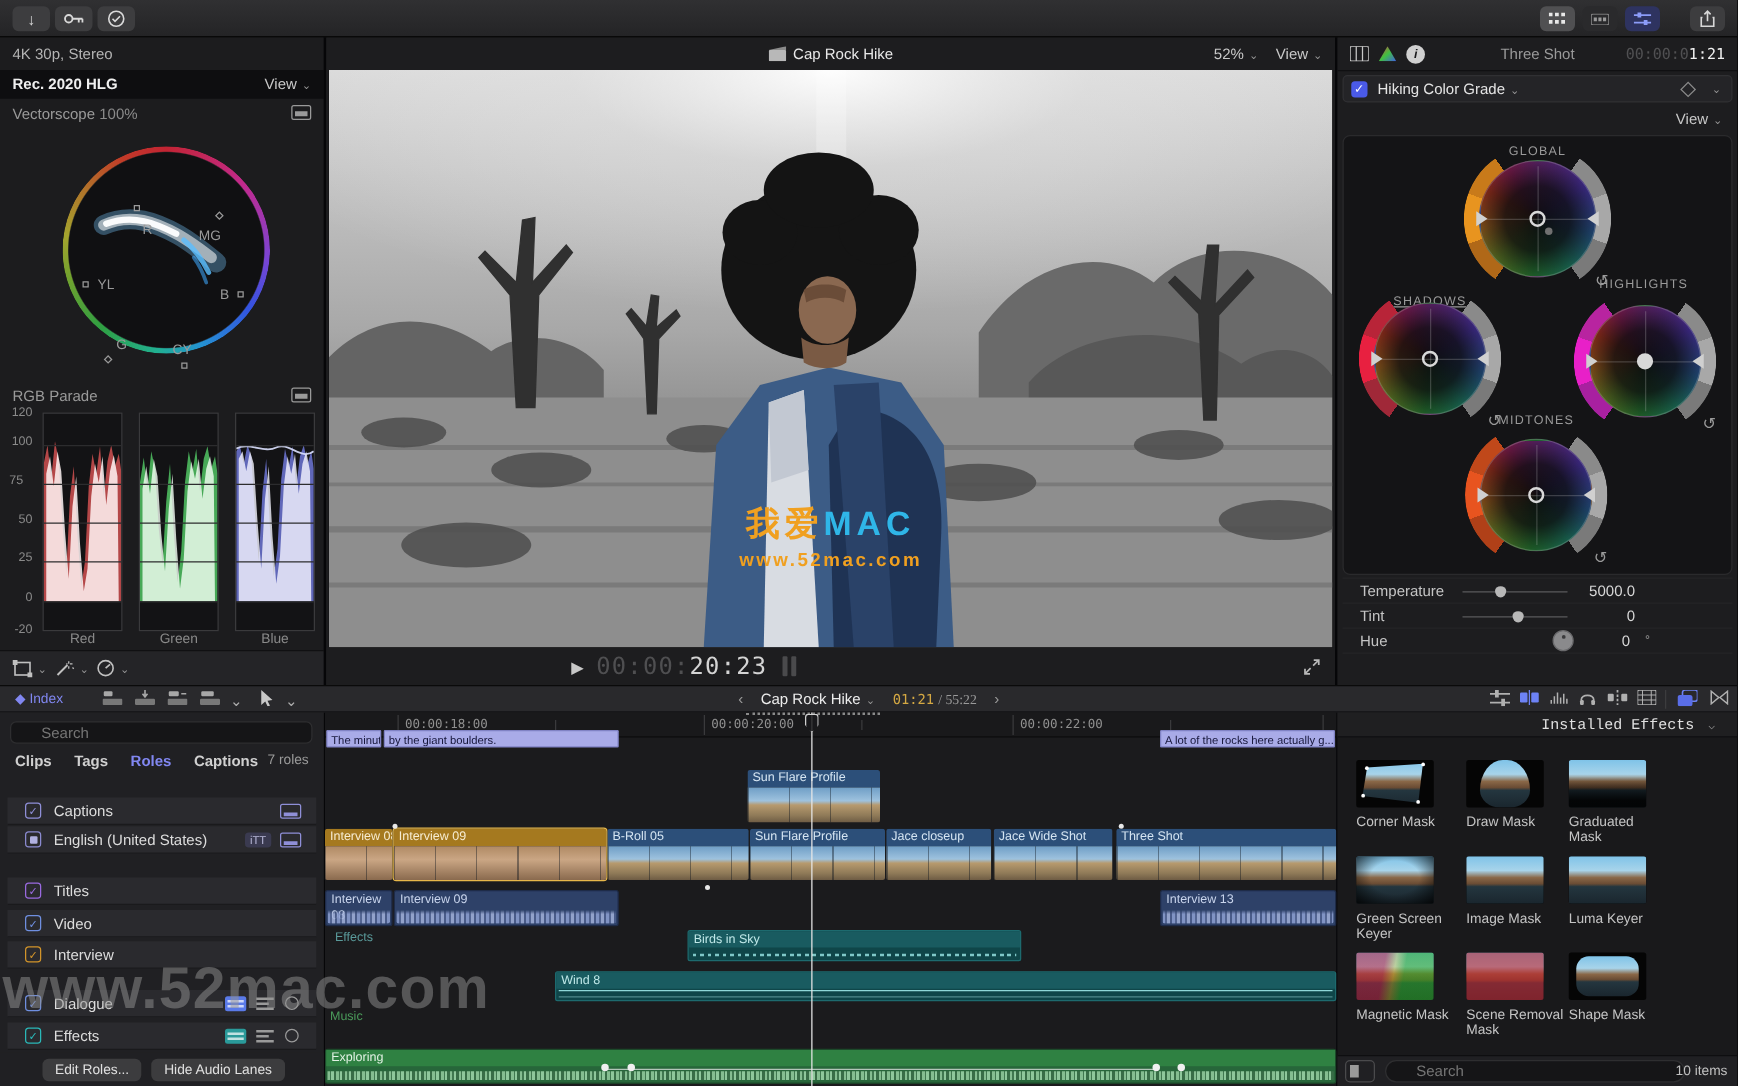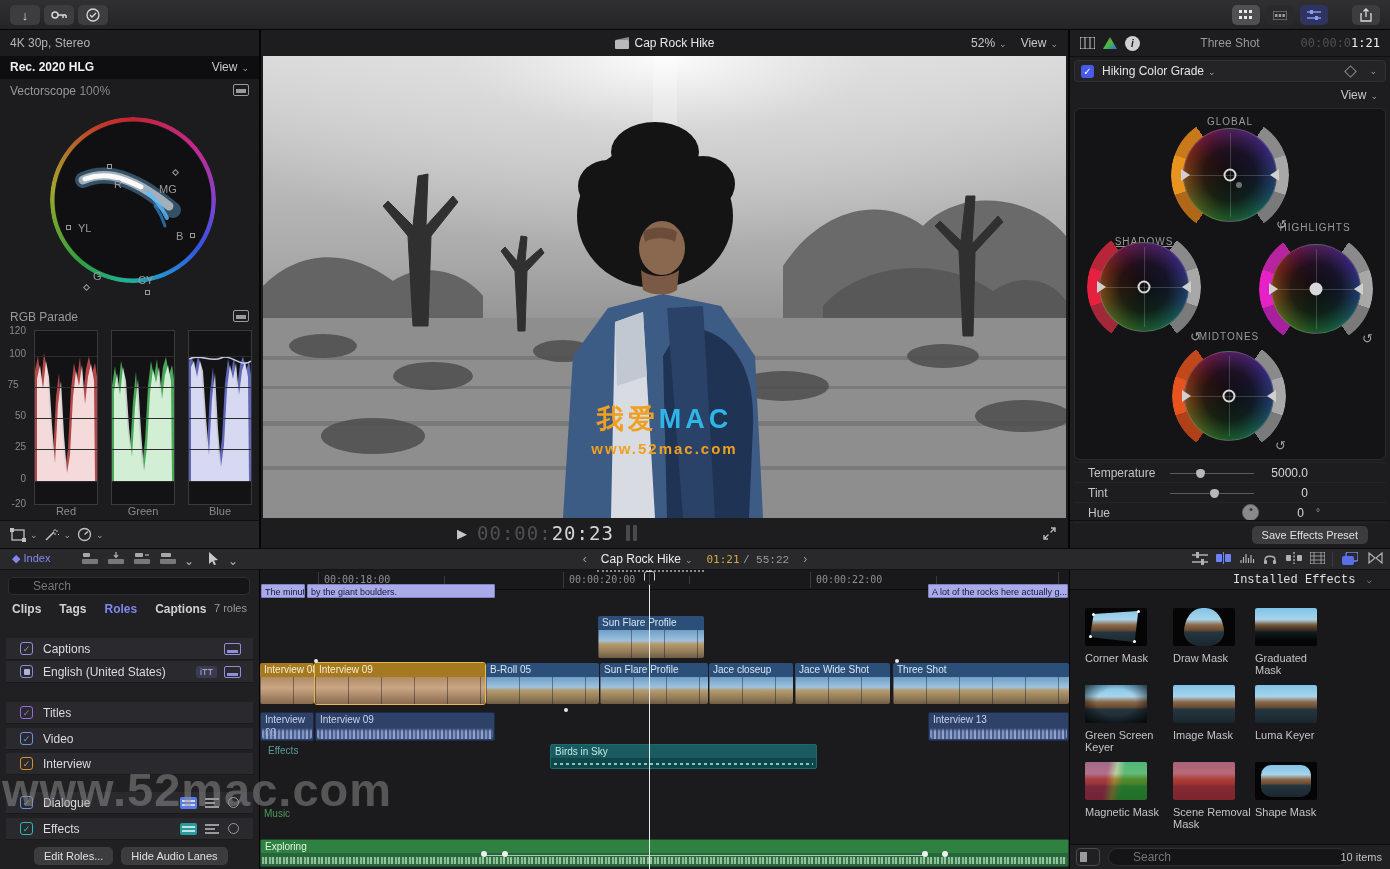--- a/index.html
+++ b/index.html
@@ -127,21 +127,21 @@
     padding:3px 10px; font-family:inherit; }
 
   
   #tl-toolbar { position:absolute; left:0; top:548px; width:1390px; height:22px; background:#29292c;
     border-top:1px solid #0a0a0a; border-bottom:1px solid #121214; }
   #index-btn { position:absolute; left:12px; top:3px; color:#8187f1; font-size:11px; }
   .tlb-icon { position:absolute; top:3px; color:#b0b0b0; font-size:12px; }
   .tlb-icon.blue { color:#6d82f5; }
   #tl-nav { position:absolute; left:50%; transform:translateX(-50%); top:3px; display:flex; gap:14px; align-items:center; }
   #tl-pos { color:#d4a843; font-family:"DejaVu Sans Mono", monospace; font-size:11px; }
-  #tl-dur { color:#9a9a9a; font-family:Liberation Mono, monospace; font-size:11px; }
+  #tl-dur { color:#9a9a9a; font-family:Liberation Serif, serif; font-size:11px; }
 
   
   #index-panel { position:absolute; left:0; top:570px; width:259px; height:299px; background:#202023; }
   #index-search { position:absolute; left:8px; top:7px; width:242px; height:18px; background:#151517;
     border:1px solid #2e2e30; border-radius:5px; color:#9a9a9a; padding-left:24px; font-size:12px;
     font-family:inherit; }
   .mag { position:absolute; width:8px; height:8px; border:1.5px solid #8a8a8a; border-radius:50%; }
   .mag:after { content:""; position:absolute; left:7px; top:7px; width:4px; height:1.5px; background:#8a8a8a;
     transform:rotate(45deg); }
   #index-tabs { position:absolute; left:12px; top:32px; display:flex; gap:18px; font-weight:bold; color:#d0d0d0; }
@@ -617,23 +617,20 @@
           <span class="slider-thumb" style="left:40px;"></span>
         </span>
       <span class="param-value">0</span>
     </div>
     <div class="param-row" style="top:472px; border-bottom:1px solid #242427; height:21px;">
       <span class="param-label">Hue</span>
       <span id="hue-dial"></span>
       <span class="param-value" style="right:82px;">0</span>
       <span style="position:absolute; right:66px; font-size:10px; color:#9a9a9a;">°</span>
     </div>
-    <div id="insp-footer">
-      <button class="mini-btn" style="position:absolute; right:22px; top:5px;">Save Effects Preset</button>
-    </div>
   </div>
 
   <div id="tl-toolbar">
     <span id="index-btn">◆ <span>Index</span></span>
     <span class="tlb-icon" style="left:82px;">
       <svg width="16" height="13" viewBox="0 0 16 13">
           <rect x="1" y="1" width="7" height="4" rx="1" fill="#a8a8a8"></rect>
           <rect x="0" y="7" width="16" height="5" rx="1" fill="#787878"></rect>
         </svg>
       </span>
@@ -864,20 +861,25 @@
     <div class="a-clip" style="left:668px; top:142px; width:141px;">
       <div class="name">Interview 13</div>
         <div class="a-wave"></div>
       </div>
 
     <span class="lane-label" style="left:8px; top:175px; color:#5a9a9a;">Effects</span>
     <div class="t-clip" style="left:290px; top:174px; width:267px; height:25px;">
       <div class="name">Birds in Sky</div>
       <div style="position:absolute; left:3px; right:3px; bottom:3px; height:2px; background:repeating-linear-gradient(90deg,#7fc8c8 0 3px, transparent 3px 6px);"></div>
     </div>
+    <div class="t-clip" style="left:184px; top:207px; width:625px; height:24px;">
+      <div class="name">Wind 8</div>
+      <div style="position:absolute; left:2px; right:2px; top:14px; height:1px; background:#8fd8d8;"></div>
+      <div style="position:absolute; left:2px; right:2px; bottom:2px; height:1px; background:rgba(122,184,184,0.6);"></div>
+    </div>
 
     <span class="lane-label" style="left:4px; top:238px; color:#4a9a5a;">Music</span>
     <div id="exploring-clip">
       <div class="name">Exploring</div>
       <div id="exploring-wave"></div>
       <div style="position:absolute; left:224px; right:144px; bottom:10px; height:1px; background:rgba(240,240,240,0.7);"></div>
     </div>
     <span class="kf" style="left:221px;"></span>
     <span class="kf" style="left:242px;"></span>
     <span class="kf" style="left:662px;"></span>

